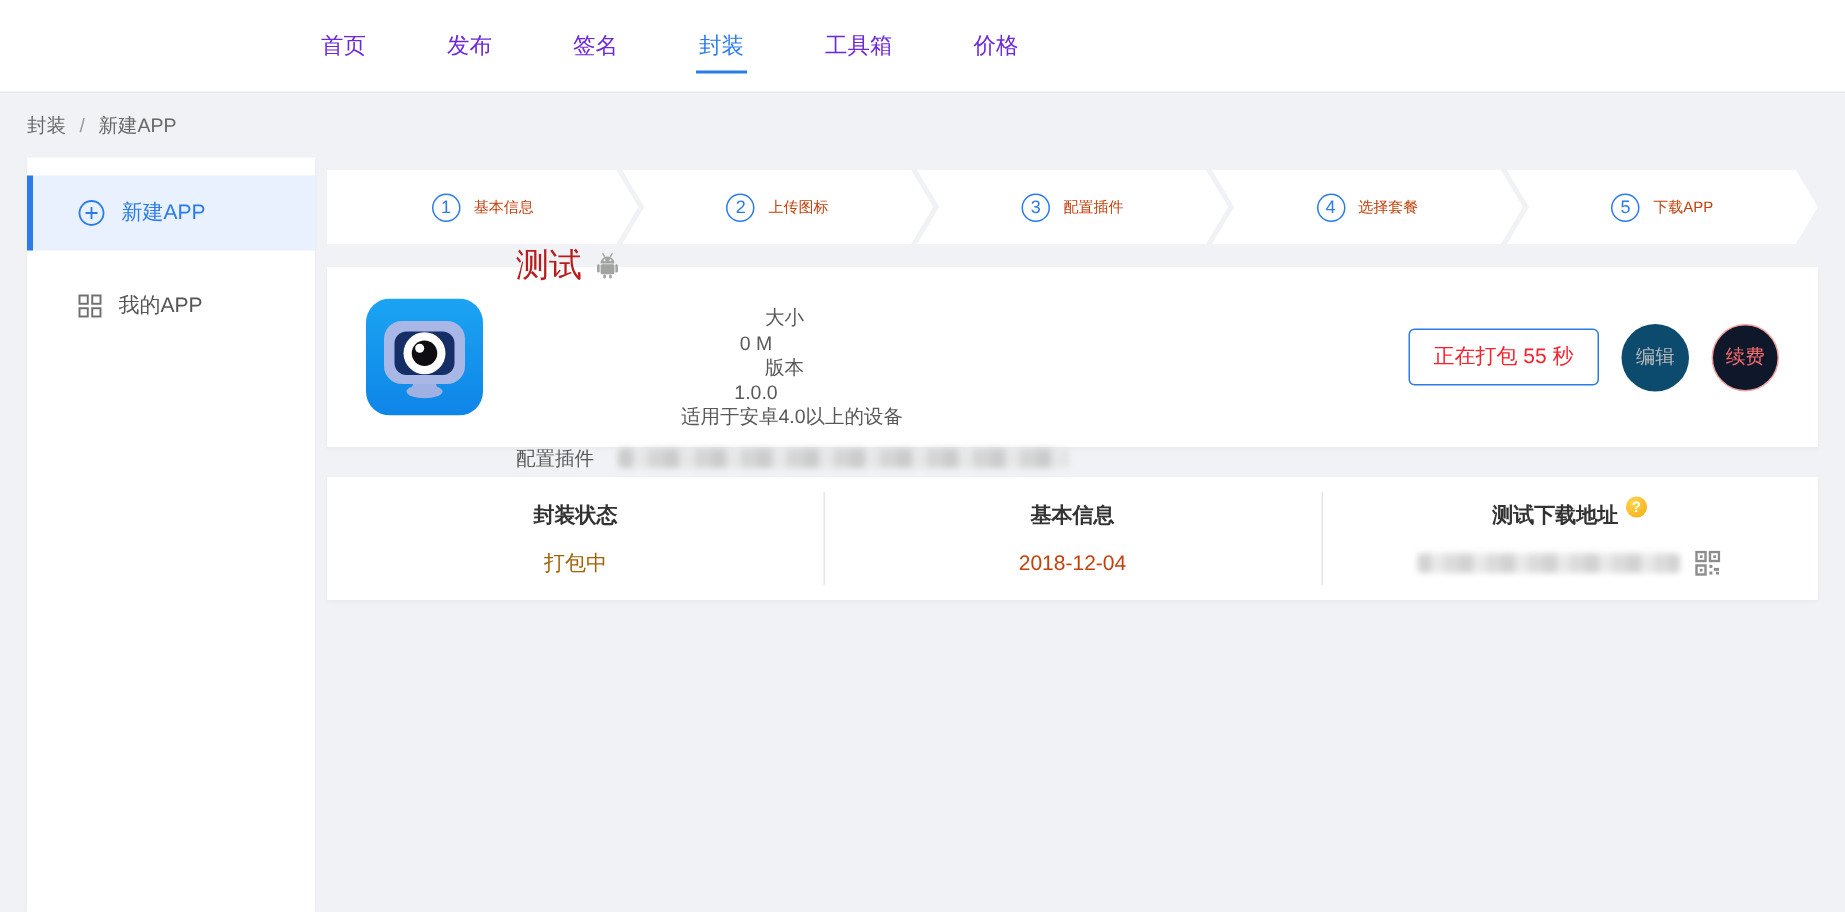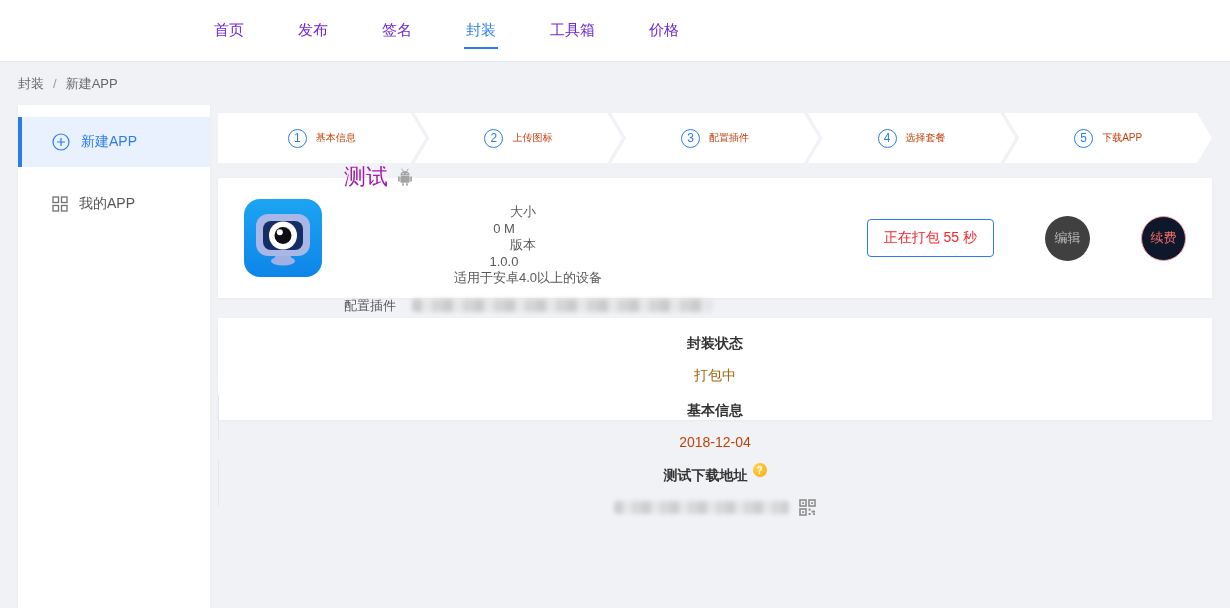--- a/index.html
+++ b/index.html
@@ -58,49 +58,48 @@
   }
   .step-label { color:#c2410c; font-size:10px; white-space:nowrap; }
   
   .app-card {
     background:#fff; margin-top:15px; height:120px; display:flex; align-items:center;
     padding:0 26px; box-shadow:0 1px 3px rgba(0,0,0,.04);
   }
   .app-icon { width:78px; height:78px; flex:none; }
   .app-info { margin-left:22px; }
   .app-title-row { display:flex; align-items:center; }
-  .app-title { font-size:22px; color:#a21caf; }
+  .app-title { font-size:22px; color:#b91c1c; }
   .android-icon { margin-left:9px; display:flex; }
   .meta-row { margin-top:11px; font-size:13px; color:#595959; display:flex; align-items:center;flex-direction:column; }
   .meta-label { margin-right:10px; }
   .meta-value { margin-right:48px; }
   .sig-row { margin-top:10px; font-size:13px; color:#595959; display:flex; align-items:center; }
   .blur-bar {
     height:13px; width:300px; margin-left:16px; border-radius:3px;
     background:repeating-linear-gradient(90deg,#bfbfbf 0 10px,#e3e3e3 10px 20px,#cccccc 20px 31px);
     filter:blur(2px); opacity:.75;
   }
-  .card-actions { margin-left:auto; display:flex; align-items:center;gap:36px; }
+  .card-actions { margin-left:auto; display:flex; align-items:center; }
   .pack-btn {
     border:1px solid #2b7ce9; background:#fff; color:#f5222d; font-size:14px;
     padding:9px 16px; border-radius:4px; cursor:pointer; white-space:nowrap;
     font-family:inherit;
   }
   .circle-btn {
     width:45px; height:45px; border-radius:50%; font-size:13px; display:flex;
     align-items:center; justify-content:center; margin-left:15px; cursor:pointer;
     font-family:inherit;
   }
-  .circle-btn.edit { background:#404040; color:#b9b9b9; border:none; }
+  .circle-btn.edit { background:#0c4a6e; color:#b9b9b9; border:none; }
   .circle-btn.renew { background:#0f172a; color:#f56c6c; border:1px solid #f5a0a0; }
   
   .status-card {
-    background:#fff; margin-top:20px; height:102px; display:flex;
+    background:#fff; margin-top:20px; height:82px; display:flex;
     box-shadow:0 1px 3px rgba(0,0,0,.04);
-    flex-direction:column;
   }
   .status-col {
     flex:1; display:flex; flex-direction:column; align-items:center;
     padding-top:17px; position:relative;
   }
   .status-col + .status-col::before {
     content:""; position:absolute; left:0; top:10px; bottom:10px; width:1px; background:#e4e6e9;
   }
   .status-header { font-size:14px; font-weight:bold; color:#333; display:flex; align-items:flex-start; }
   .status-value { margin-top:14px; font-size:14px; color:#c2410c; display:flex; align-items:center; }

